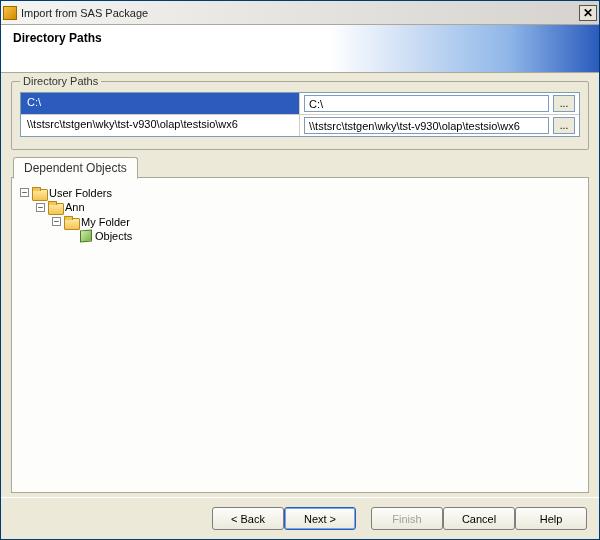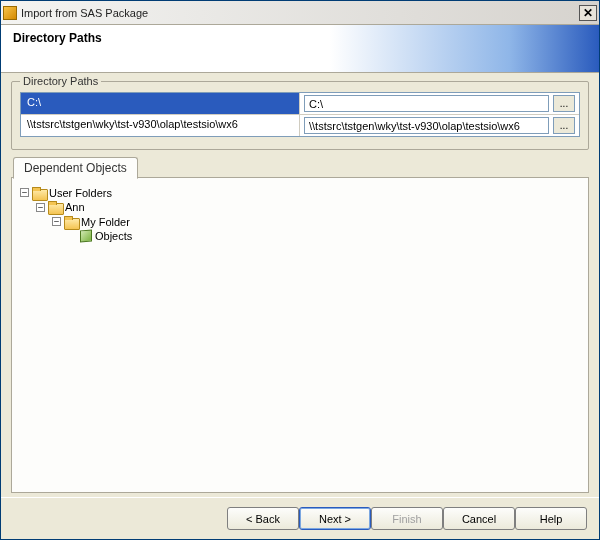--- a/index.html
+++ b/index.html
@@ -269,20 +269,21 @@
     cursor: pointer;
     color: #000;
   }
   .btn.default {
     border: 1px solid #2a5bbd;
     box-shadow: 0 0 0 1px #7ba7e1 inset;
   }
   .btn:disabled {
     color: #a0a0a0;
     cursor: default;
+    margin-left: 15px;
   }
 </style>
 </head>
 <body>
 
 <div class="window">
 
   <div class="titlebar">
     <span class="app-icon"></span>
     <span class="title-text">Import from SAS Package</span>

